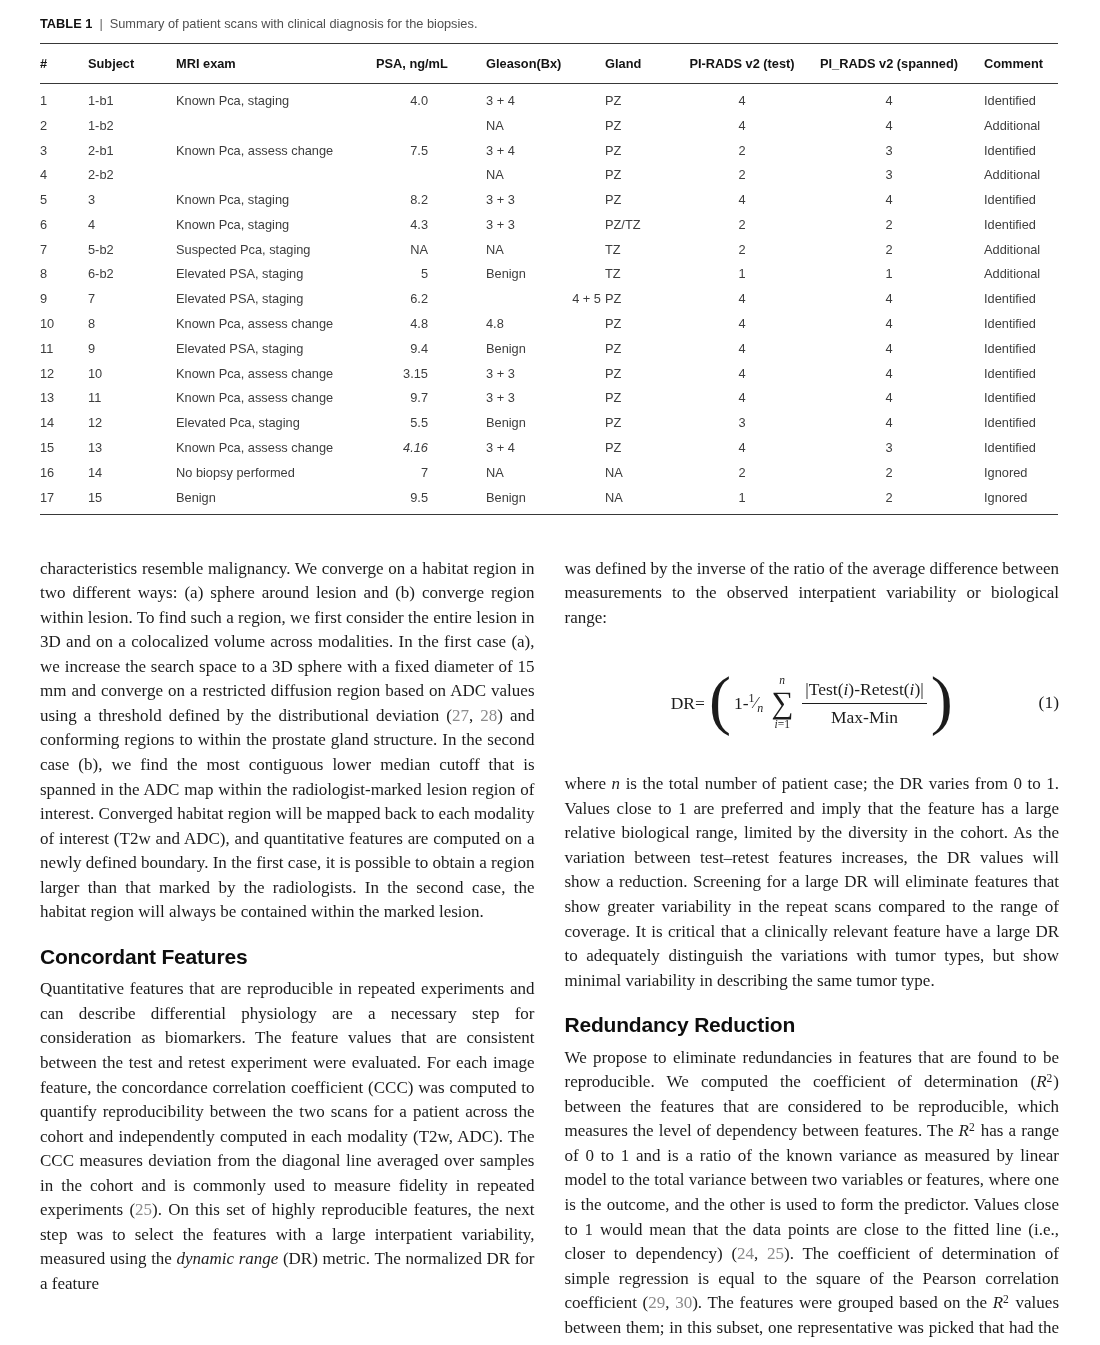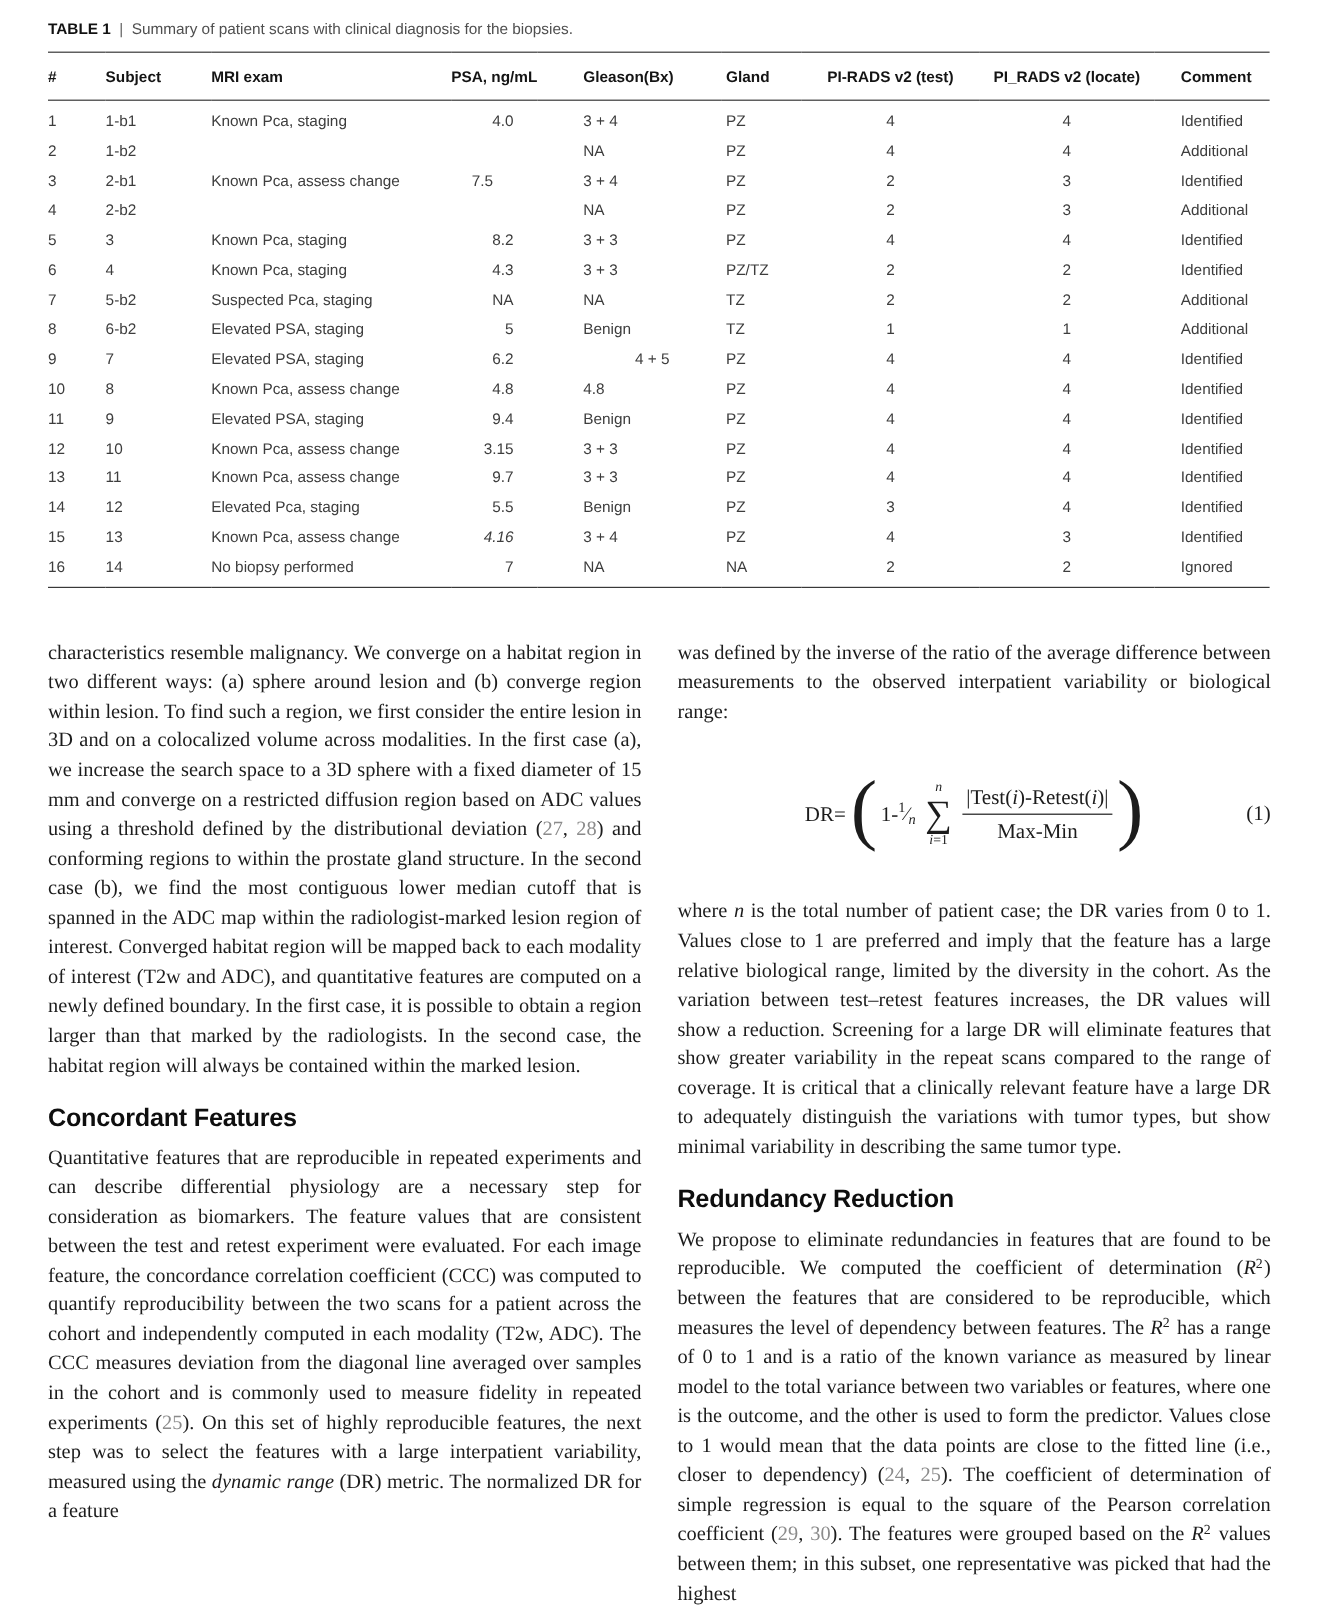--- a/index.html
+++ b/index.html
@@ -95,21 +95,21 @@
       </colgroup>
     <thead>
         <tr id="table-head-row">
           <th style="text-align: left;">#</th>
           <th style="text-align: left;">Subject</th>
           <th style="text-align: left;">MRI exam</th>
           <th style="text-align: left;">PSA, ng/mL</th>
           <th style="text-align: left;">Gleason(Bx)</th>
           <th style="text-align: left;">Gland</th>
           <th style="text-align: center;">PI-RADS v2 (test)</th>
-          <th style="text-align: center;">PI_RADS v2 (locate)</th>
+          <th style="text-align: center;">PI_RADS v2 (spanned)</th>
           <th style="text-align: left;">Comment</th>
         </tr>
       </thead>
     <tbody id="table-body">
         <tr>
           <td style="text-align: left;">1</td>
           <td style="text-align: left;">1-b1</td>
           <td style="text-align: left;">Known Pca, staging</td>
           <td style="text-align: right;">4.0</td>
           <td style="text-align: left;">3 + 4</td>
@@ -126,21 +126,21 @@
           <td style="text-align: left;">NA</td>
           <td style="text-align: left;">PZ</td>
           <td style="text-align: center;">4</td>
           <td style="text-align: center;">4</td>
           <td style="text-align: left;">Additional</td>
         </tr>
         <tr>
           <td style="text-align: left;">3</td>
           <td style="text-align: left;">2-b1</td>
           <td style="text-align: left;">Known Pca, assess change</td>
-          <td style="text-align: center; margin-top: 16px;">7.5</td>
+          <td style="text-align: right; margin-top: 16px;">7.5</td>
           <td style="text-align: left;">3 + 4</td>
           <td style="text-align: left;">PZ</td>
           <td style="text-align: center;">2</td>
           <td style="text-align: center;">3</td>
           <td style="text-align: left;">Identified</td>
         </tr>
         <tr>
           <td style="text-align: left;">4</td>
           <td style="text-align: left;">2-b2</td>
           <td style="text-align: left;"></td>
@@ -193,21 +193,21 @@
           <td style="text-align: left;">TZ</td>
           <td style="text-align: center;">1</td>
           <td style="text-align: center;">1</td>
           <td style="text-align: left;">Additional</td>
         </tr>
         <tr>
           <td style="text-align: left;">9</td>
           <td style="text-align: left;">7</td>
           <td style="text-align: left;">Elevated PSA, staging</td>
           <td style="text-align: right;">6.2</td>
-          <td style="text-align: center;">4 + 5</td>
+          <td style="text-align: right;">4 + 5</td>
           <td style="text-align: left;">PZ</td>
           <td style="text-align: center;">4</td>
           <td style="text-align: center;">4</td>
           <td style="text-align: left;">Identified</td>
         </tr>
         <tr>
           <td style="text-align: left;">10</td>
           <td style="text-align: left;">8</td>
           <td style="text-align: left;">Known Pca, assess change</td>
           <td style="text-align: right;">4.8</td>
@@ -273,20 +273,31 @@
           <td style="text-align: left;">Identified</td>
         </tr>
         <tr>
           <td style="text-align: left;">16</td>
           <td style="text-align: left;">14</td>
           <td style="text-align: left;">No biopsy performed</td>
           <td style="text-align: right;">7</td>
           <td style="text-align: left;">NA</td>
           <td style="text-align: left;">NA</td>
           <td style="text-align: center;">2</td>
+          <td style="text-align: center;">2</td>
+          <td style="text-align: left;">Ignored</td>
+        </tr>
+        <tr>
+          <td style="text-align: left;">17</td>
+          <td style="text-align: left;">15</td>
+          <td style="text-align: left;">Benign</td>
+          <td style="text-align: right;">9.5</td>
+          <td style="text-align: left;">Benign</td>
+          <td style="text-align: left;">NA</td>
+          <td style="text-align: center;">1</td>
           <td style="text-align: center;">2</td>
           <td style="text-align: left;">Ignored</td>
         </tr>
       </tbody>
   </table>
 
 
   <div class="columns">
     <div class="col" id="col-left">
         <p><span>characteristics resemble malignancy. We converge on a habitat region in two different ways: (a) sphere around lesion and (b) converge region within lesion. To find such a region, we first consider the entire lesion in 3D and on a colocalized volume across modalities. In the first case (a), we increase the search space to a 3D sphere with a fixed diameter of 15 mm and converge on a restricted diffusion region based on ADC values using a threshold defined by the distributional deviation (</span><span class="seg-cite">27</span><span>, </span><span class="seg-cite">28</span><span>) and conforming regions to within the prostate gland structure. In the second case (b), we find the most contiguous lower median cutoff that is spanned in the ADC map within the radiologist-marked lesion region of interest. Converged habitat region will be mapped back to each modality of interest (T2w and ADC), and quantitative features are computed on a newly defined boundary. In the first case, it is possible to obtain a region larger than that marked by the radiologists. In the second case, the habitat region will always be contained within the marked lesion.</span></p>

